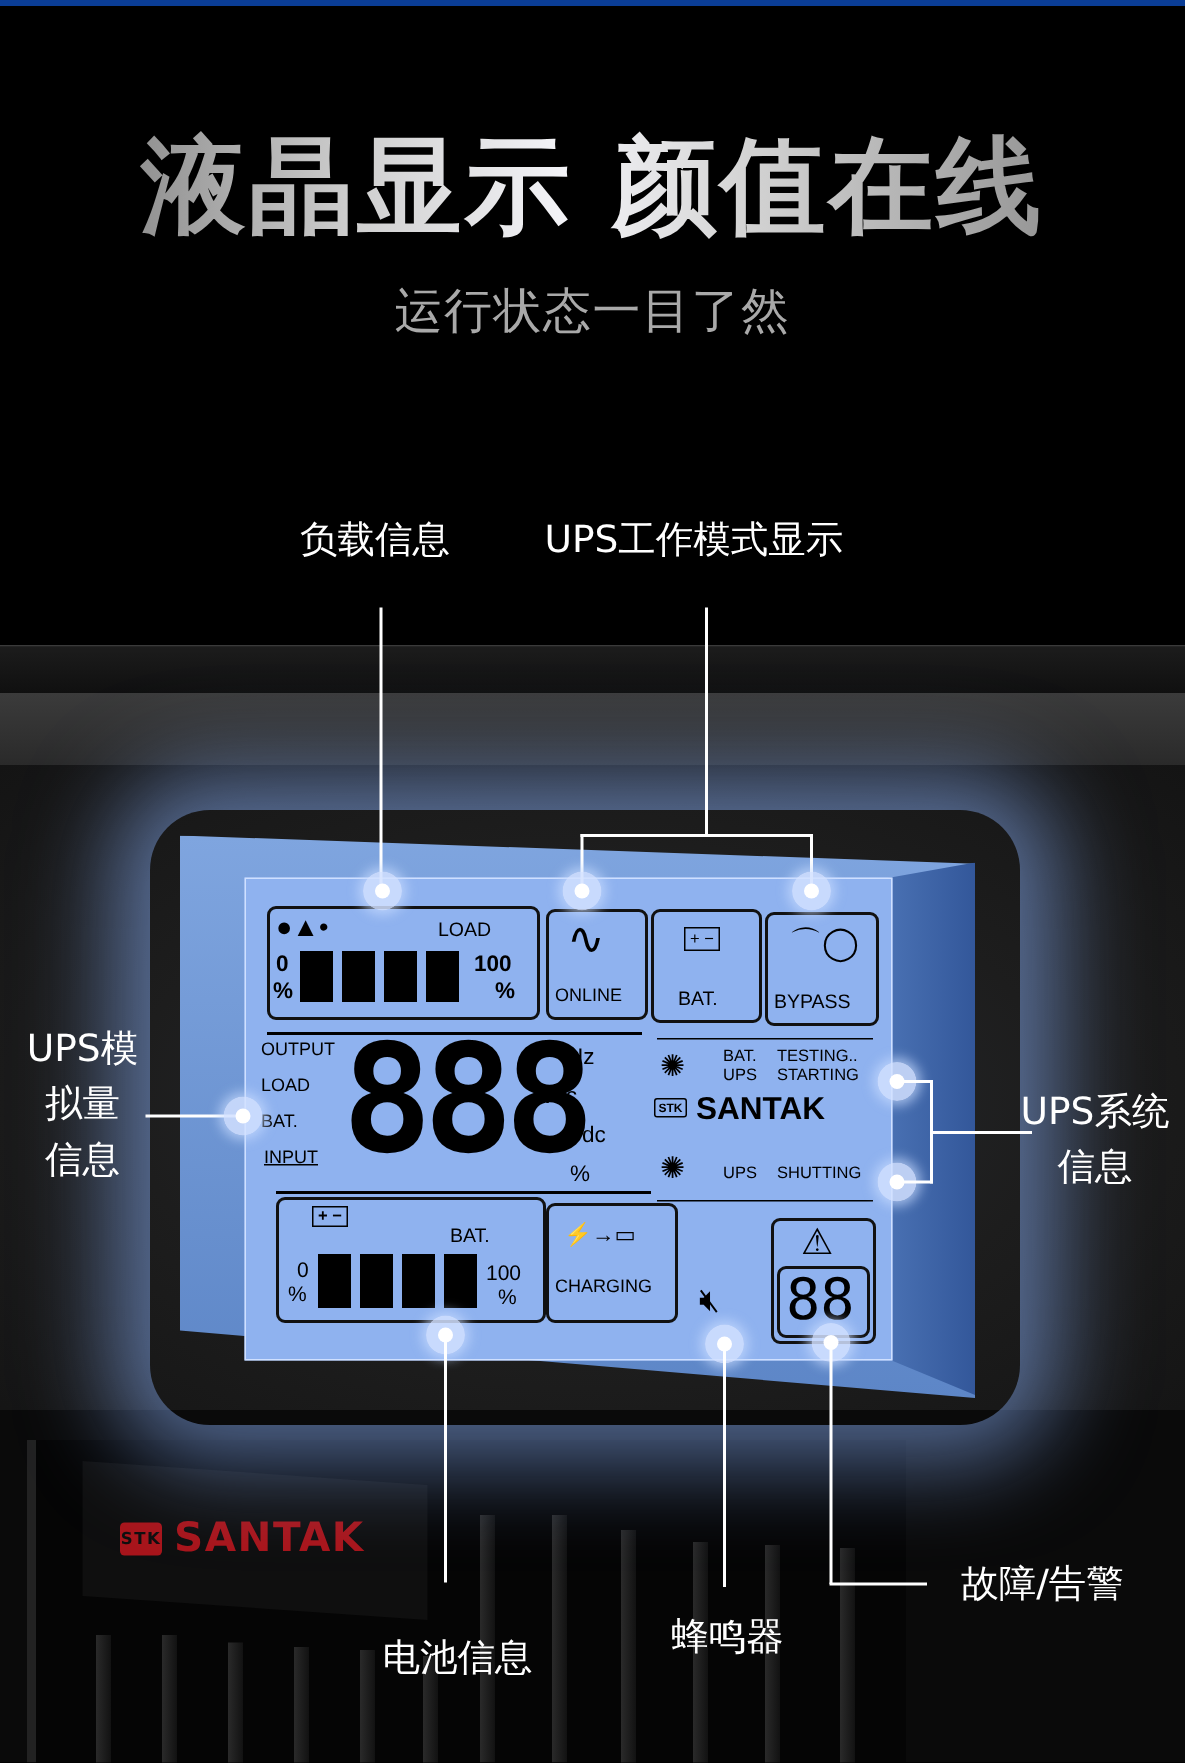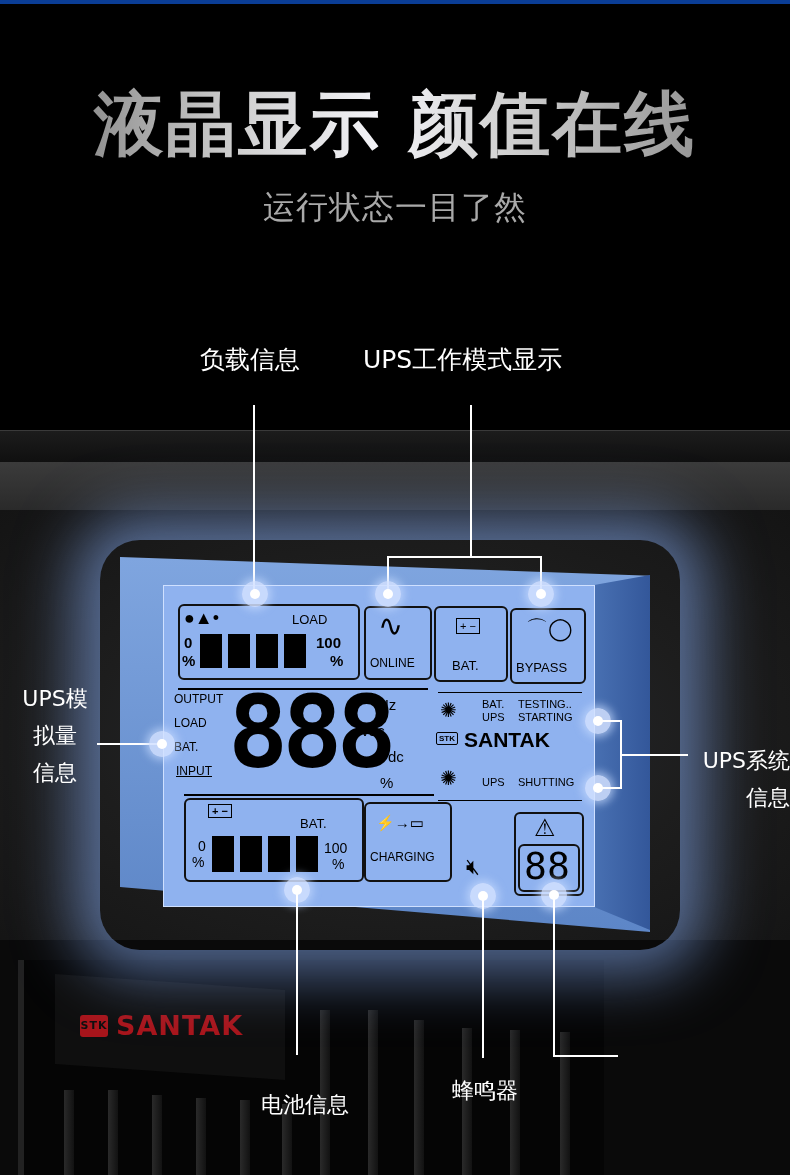--- a/index.html
+++ b/index.html
@@ -26,21 +26,21 @@
   .bezel-dark{position:absolute;left:590px;top:575px;width:60px;height:355px;background:linear-gradient(90deg,#4a72b4,#33579a);clip-path:polygon(0 3%,100% 0,100% 100%,0 93%);}
   .lcd{position:absolute;left:163px;top:585px;width:430px;height:320px;background:#8fb2ef;border:1px solid #cfe0ff;}
   .lcd *{color:#000;}
   .box{position:absolute;border:2px solid #111;border-radius:6px;}
   .seg{position:absolute;background:#000;}
   .txt{position:absolute;white-space:nowrap;font-family:"Liberation Sans",sans-serif;}
   .bar{position:absolute;width:22px;background:#000;}
   .dot{position:absolute;width:26px;height:26px;margin:-13px 0 0 -13px;border-radius:50%;background:rgba(210,225,255,0.85);box-shadow:0 0 8px 3px rgba(200,220,255,0.7);}
   .dot::after{content:"";position:absolute;left:8px;top:8px;width:10px;height:10px;border-radius:50%;background:#fff;}
   .line{position:absolute;background:#fff;}
-  .callout{position:absolute;font-size:22px;color:#fff;text-align:center;line-height:37px;white-space:nowrap;}
+  .callout{position:absolute;font-size:25px;color:#fff;text-align:center;line-height:37px;white-space:nowrap;}
   .big8{position:absolute;font-family:"DejaVu Sans Mono",monospace;font-weight:bold;}
 </style>
 </head>
 <body>
 
 <div class="topbar"></div>
 <div class="title">液晶显示 颜值在线</div>
 <div class="subtitle">运行状态一目了然</div>
 
 <div class="callout-top" style="left:200px;">负载信息</div>
@@ -177,30 +177,31 @@
 </div>
 <div class="line" style="left:97px;top:743px;width:65px;height:2px;"></div>
 <div class="dot" style="left:162px;top:744px;"></div>
 
 <div class="dot" style="left:598px;top:721px;"></div>
 <div class="dot" style="left:598px;top:788px;"></div>
 <div class="line" style="left:598px;top:720px;width:24px;height:2px;"></div>
 <div class="line" style="left:598px;top:787px;width:24px;height:2px;"></div>
 <div class="line" style="left:620px;top:720px;width:2px;height:69px;"></div>
 <div class="line" style="left:620px;top:754px;width:68px;height:2px;"></div>
-<div class="callout" style="left:670px;top:742px;width:120px;text-align:right;">
+<div class="callout" style="left:670px;top:722px;width:120px;">
   <div>UPS系统</div>
   <div>信息</div>
 </div>
 
 <div class="dot" style="left:297px;top:890px;"></div>
 <div class="line" style="left:296px;top:890px;width:2px;height:165px;"></div>
 <div class="callout" style="left:245px;top:1066px;width:120px;margin-top:20px;">电池信息</div>
 
 <div class="dot" style="left:483px;top:896px;"></div>
 <div class="line" style="left:482px;top:896px;width:2px;height:162px;"></div>
 <div class="callout" style="left:440px;top:1072px;width:90px;">蜂鸣器</div>
 
 <div class="dot" style="left:554px;top:895px;"></div>
 <div class="line" style="left:553px;top:895px;width:2px;height:161px;"></div>
 <div class="line" style="left:553px;top:1055px;width:65px;height:2px;"></div>
 <div class="callout" style="left:625px;top:1037px;width:140px;">
+  <div>故障/告警</div>
 </div>
 
 </body></html>

